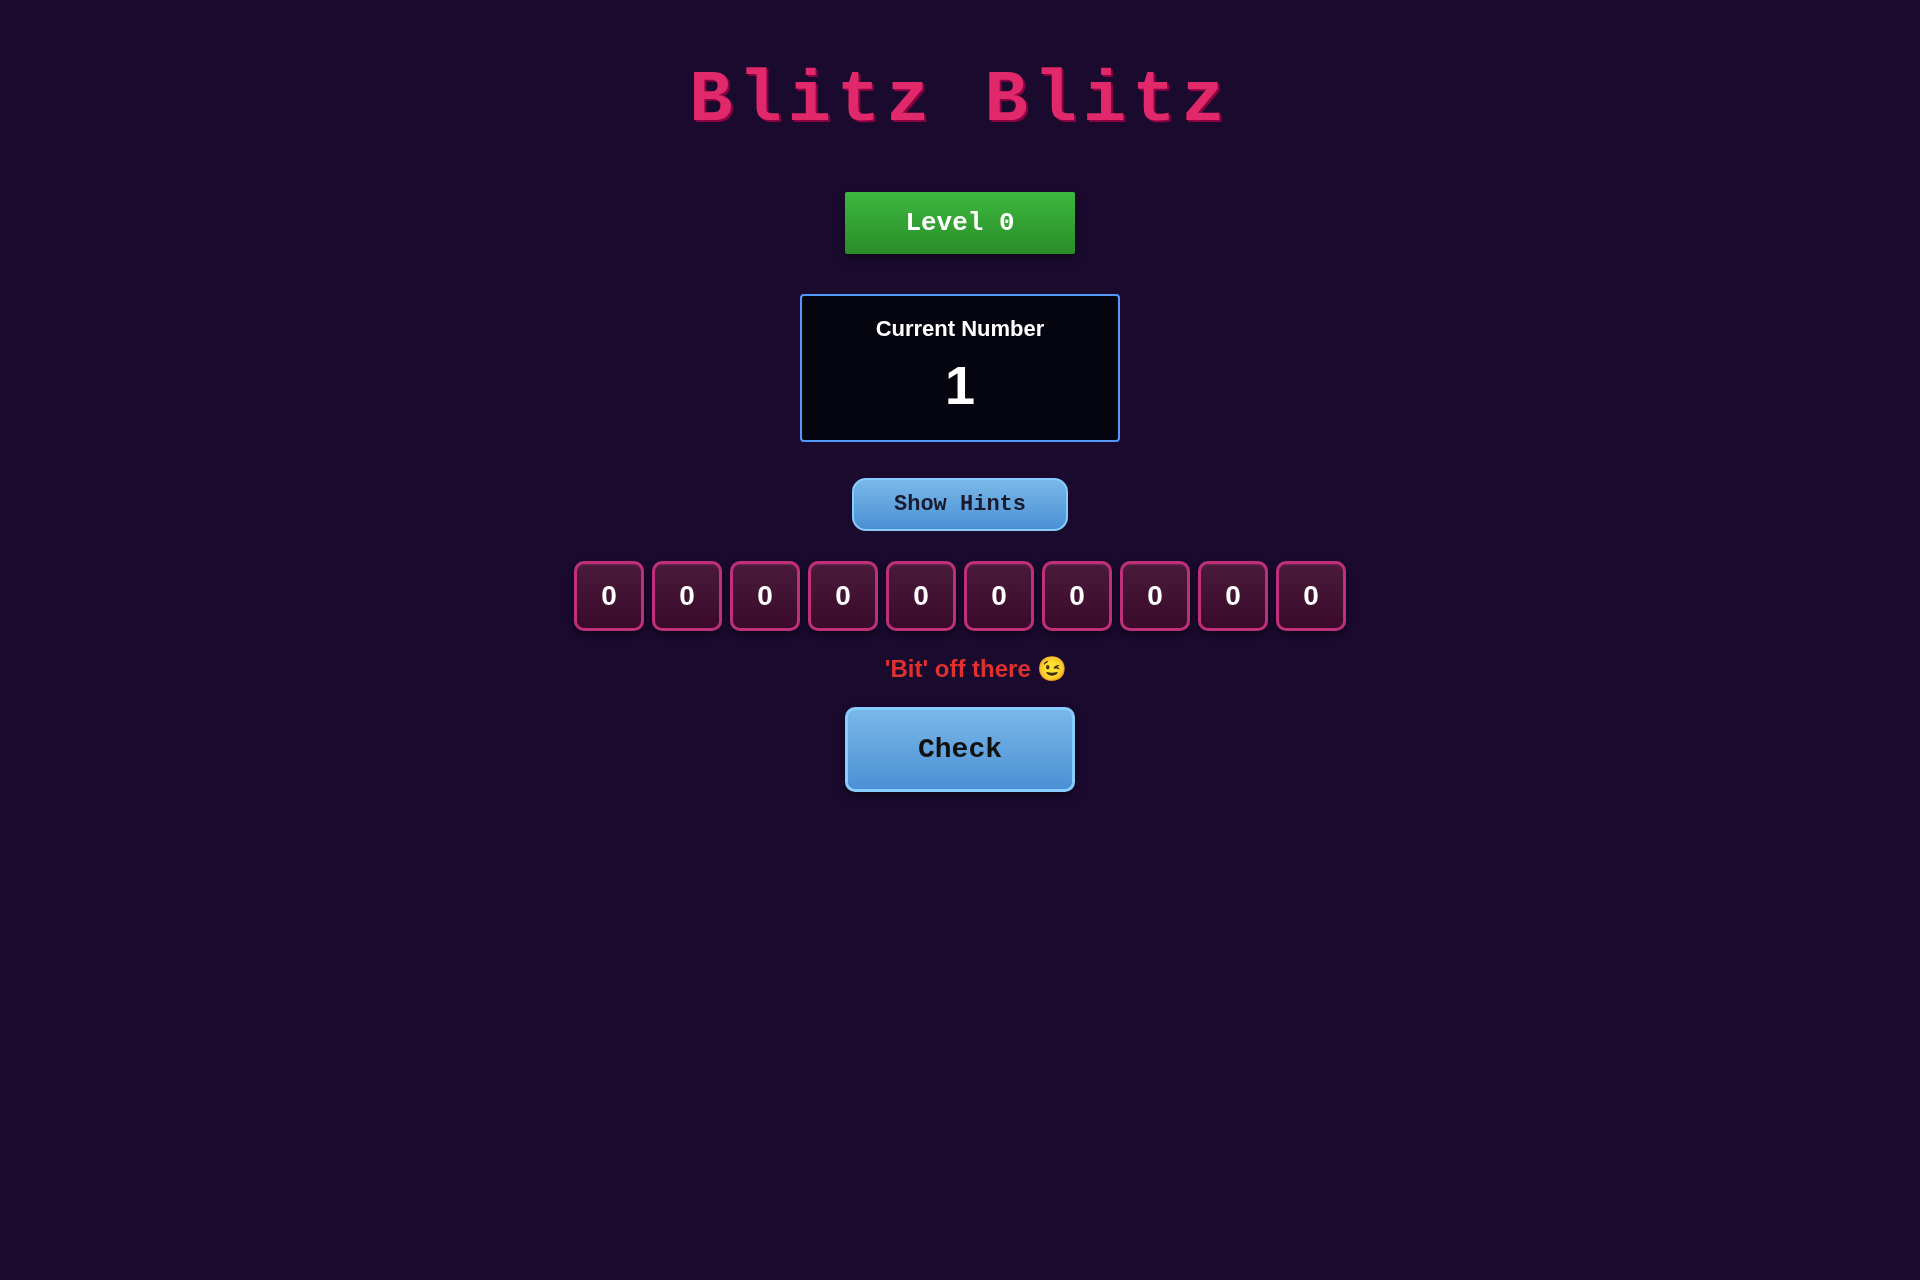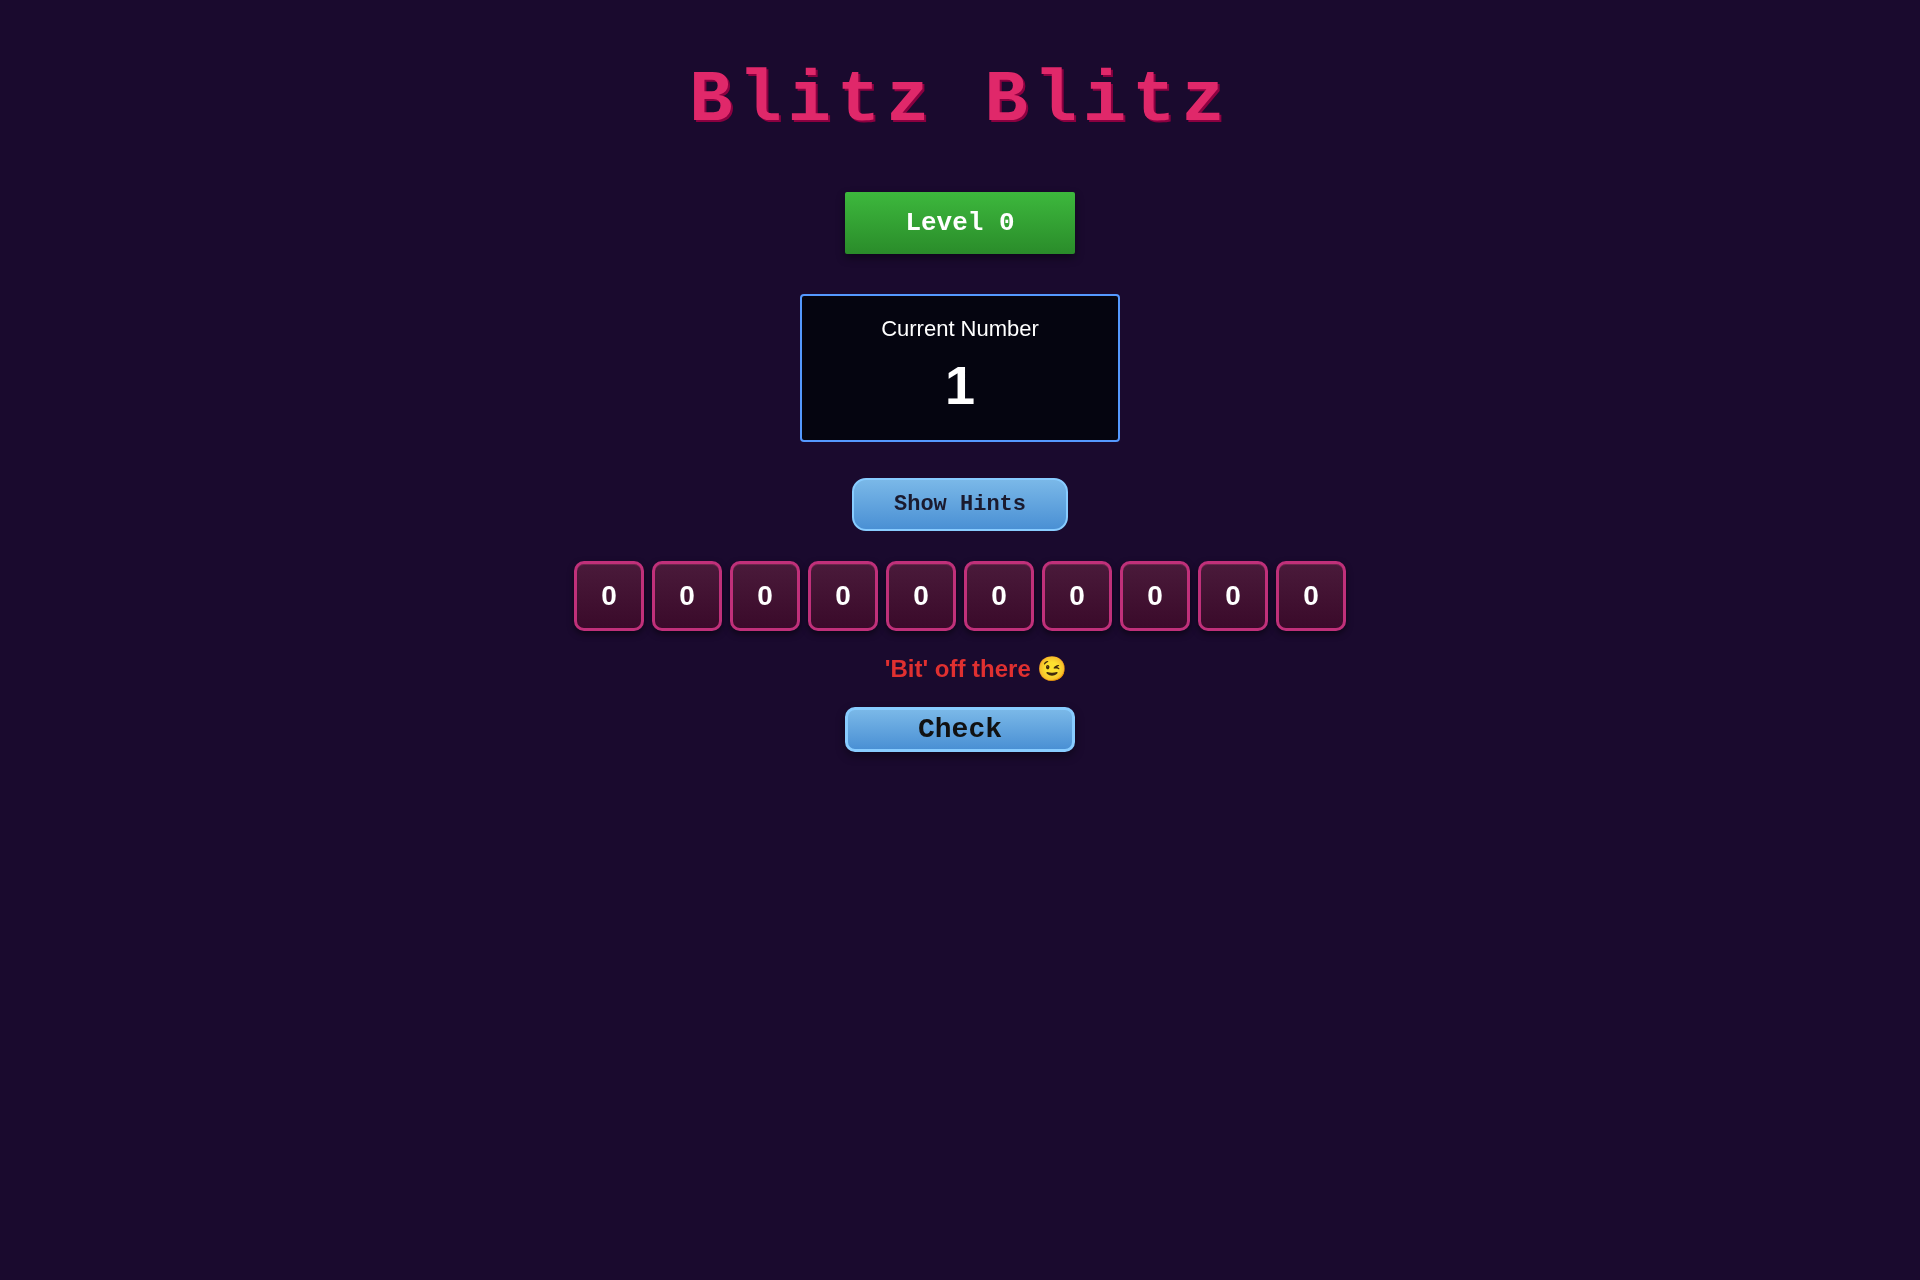--- a/index.html
+++ b/index.html
@@ -49,21 +49,21 @@
       background-color: #050510;
       border: 2px solid #5599ff;
       border-radius: 4px;
       padding: 20px 30px 24px;
       text-align: center;
     }
 
     #current-number-label {
       color: white;
       font-size: 22px;
-      font-weight: normal;
+      font-weight: bold;
       margin-bottom: 12px;
       font-family: Arial, sans-serif;
     }
 
     #current-number-value {
       color: white;
       font-size: 54px;
       font-weight: bold;
       font-family: Arial, sans-serif;
     }
@@ -112,21 +112,21 @@
       font-weight: bold;
       font-family: Arial, sans-serif;
       margin-left: 32px;
     }
 
     #check-button {
       margin-top: 24px;
       background: linear-gradient(to bottom, #7ab8e8, #4a90d4);
       color: #111;
       border: 3px solid #88ccff;
-      padding: 4px 70px;
+      padding: 24px 70px;
       font-size: 28px;
       font-weight: bold;
       border-radius: 10px;
       cursor: pointer;
       font-family: 'Courier New', Courier, monospace;
       box-shadow: 0 4px 10px rgba(0,0,0,0.4);
     }
   </style>
 </head>
 <body>

